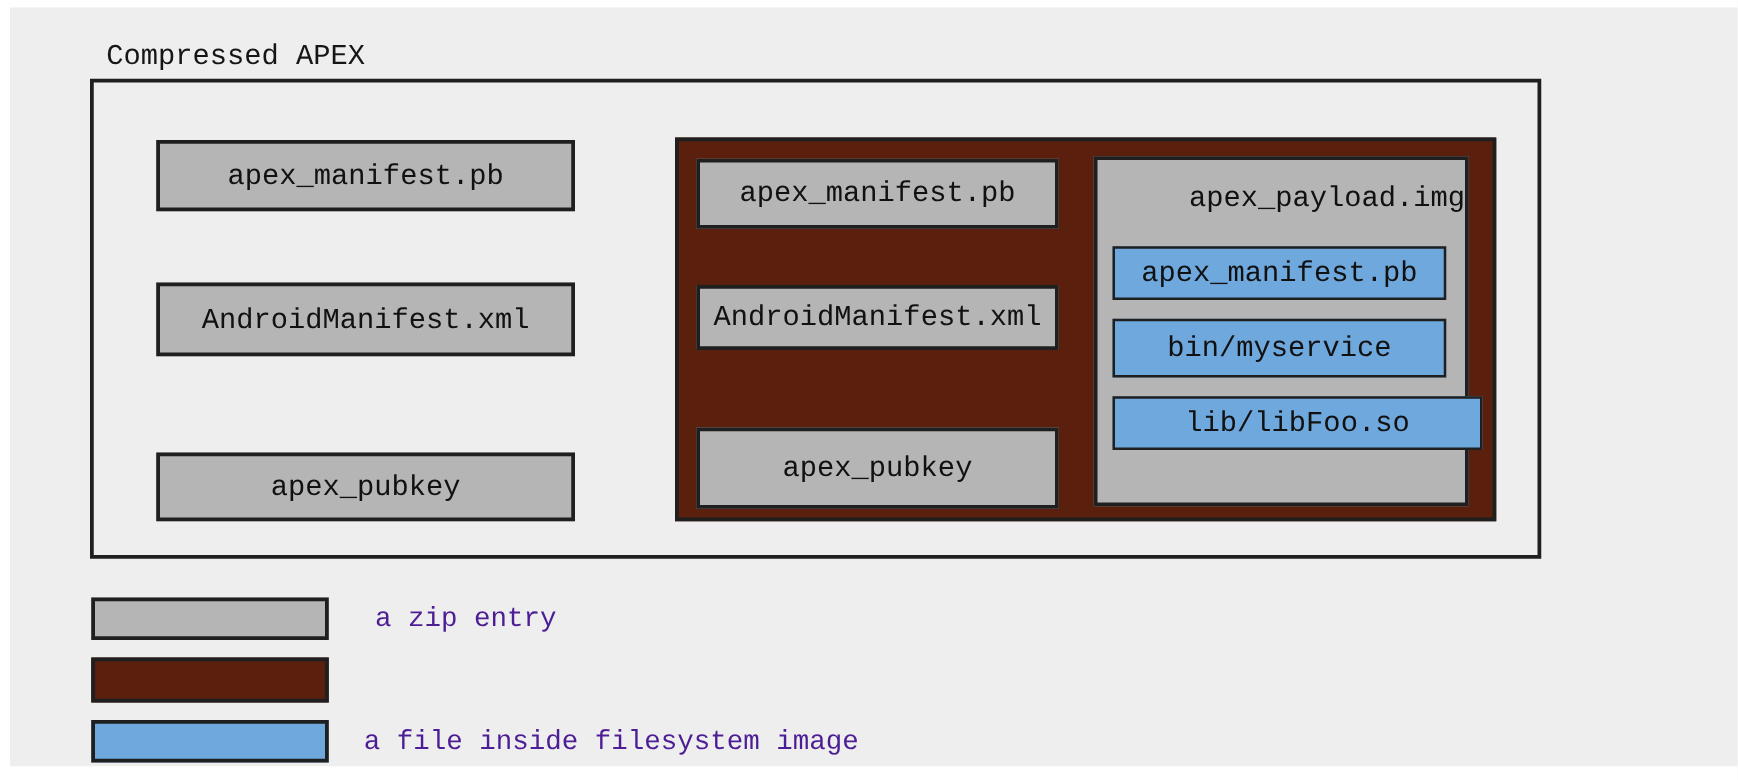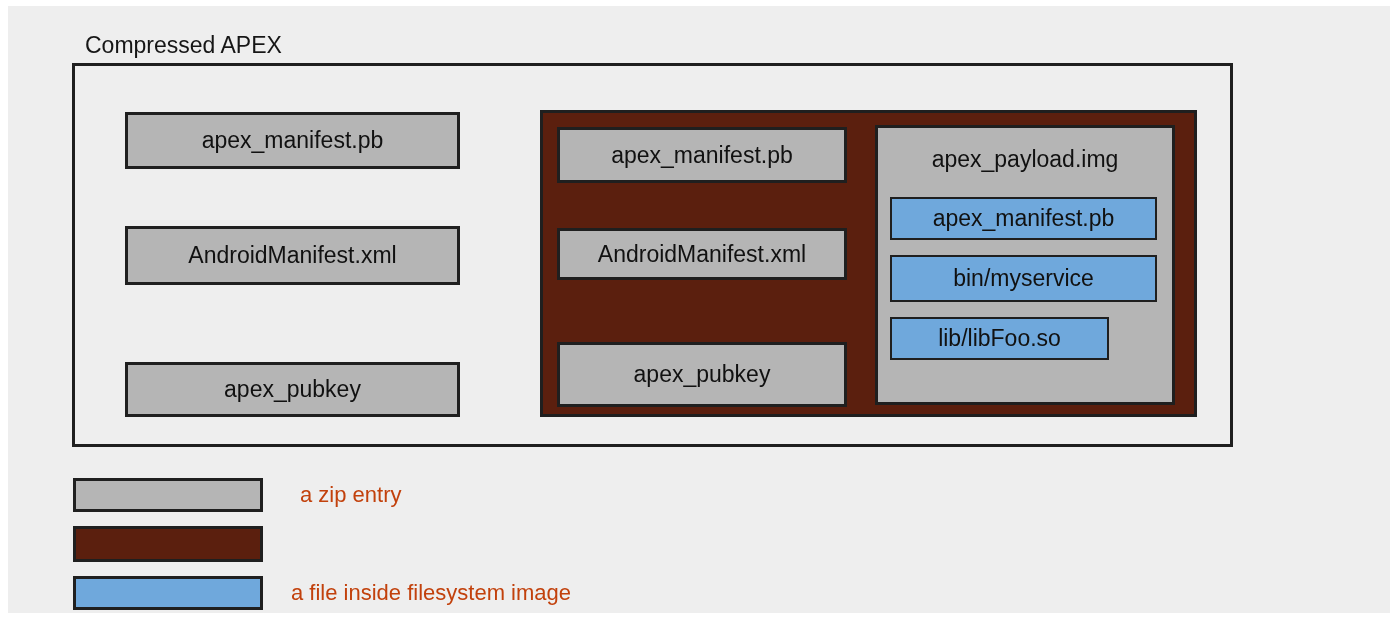--- a/index.html
+++ b/index.html
@@ -7,20 +7,21 @@
     width: 1390px; height: 624px;
     background: #ffffff;
     font-family: "Liberation Sans", sans-serif;
     color: #161616;
     overflow: hidden;
   }
   .canvas {
     position: relative;
     width: 1390px; height: 624px;
     background: #ffffff;
+    font-family: Liberation Mono, monospace;
   }
   .bg-panel {
     position: absolute;
     left: 8px; top: 6px; right: 0; bottom: 11px;
     background: #eeeeee;
   }
   .abs { position: absolute; box-sizing: border-box; }
   .free-label {
     position: absolute;
     font-size: 23px;
@@ -41,32 +42,32 @@
     border: 3px solid #1f1f1f;
     white-space: nowrap;
   }
   .node.thin { border-width: 2px; }
   .payload-box {
     border: 3px solid #1f1f1f;
   }
   .payload-label {
     position: absolute;
     left: 0; right: 0; top: 18px;
-    text-align: center;
+    text-align: right;
     font-size: 23px;
     color: #111111;
   }
   .legend-swatch {
     border: 3px solid #1f1f1f;
   }
   .legend-label {
     display: flex;
     align-items: center;
     font-size: 22px;
-    color: #c2410c;
+    color: #4c1d95;
     white-space: nowrap;
   }
 </style>
 </head>
 <body>
 
 <div class="canvas">
 
   <div class="bg-panel"></div>
 
@@ -90,21 +91,21 @@
   <div class="abs node" style="left: 557px; top: 342px; width: 290px; height: 65px; background: rgb(181, 181, 181);">apex_pubkey</div>
 
   <div class="abs payload-box" style="left: 875px; top: 125px; width: 300px; height: 280px; background: rgb(181, 181, 181);">
     <div class="payload-label">apex_payload.img</div>
   </div>
 
   <div class="abs node thin" style="left: 890px; top: 197px; width: 267px; height: 43px; background: rgb(111, 168, 220);">apex_manifest.pb</div>
 
   <div class="abs node thin" style="left: 890px; top: 255px; width: 267px; height: 47px; background: rgb(111, 168, 220);">bin/myservice</div>
 
-  <div class="abs node thin" style="left: 890px; top: 317px; width: 219px; height: 43px; background: rgb(111, 168, 220);">lib/libFoo.so</div>
+  <div class="abs node thin" style="left: 890px; top: 317px; width: 296px; height: 43px; background: rgb(111, 168, 220);">lib/libFoo.so</div>
 
   <div class="abs legend-swatch" style="left: 73px; top: 478px; width: 190px; height: 34px; background: rgb(181, 181, 181);"></div>
   <div class="abs legend-label" style="left:300px; top:478px; height:34px;">a zip entry</div>
 
   <div class="abs legend-swatch" style="left: 73px; top: 526px; width: 190px; height: 36px; background: rgb(91, 31, 14);"></div>
 
   <div class="abs legend-swatch" style="left: 73px; top: 576px; width: 190px; height: 34px; background: rgb(111, 168, 220);"></div>
   <div class="abs legend-label" style="left:291px; top:576px; height:34px;">a file inside filesystem image</div>
 
 </div>

